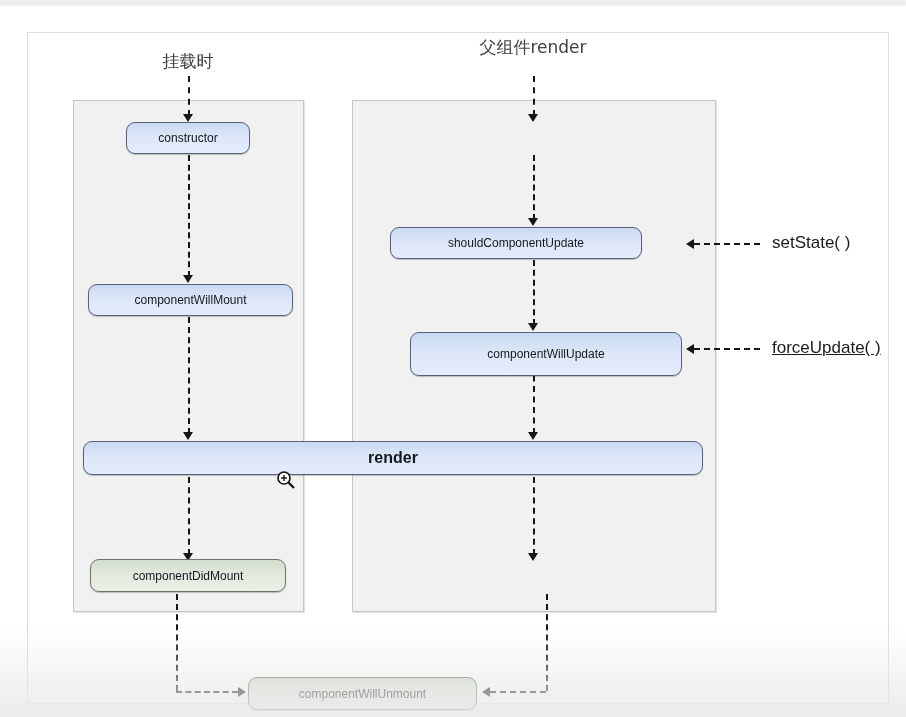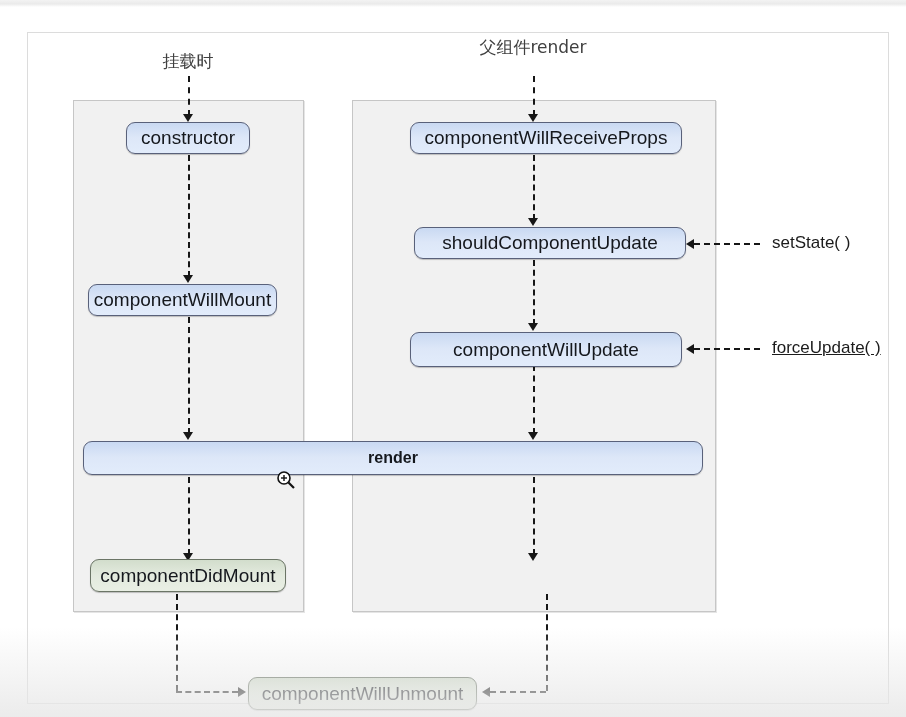--- a/index.html
+++ b/index.html
@@ -71,21 +71,21 @@
 
   
   .node {
     position: absolute;
     box-sizing: border-box;
     border-radius: 9px;
     border: 1px solid #5b6173;
     display: flex;
     align-items: center;
     justify-content: center;
-    font-size: 19px;
+    font-size: 12px;
     color: #15181d;
     white-space: nowrap;
     box-shadow: 0 1px 1px rgba(0,0,0,0.22);
   }
   .node.blue {
     background: linear-gradient(180deg, #c9d9f2 0%, #dde7f8 48%, #e2ecfb 100%);
     border-color: #59617a;
   }
   .node.green {
     background: linear-gradient(180deg, #d2ddcc 0%, #e3eade 48%, #e9efe4 100%);
@@ -199,27 +199,26 @@
   <div class="hline" style="left:694px; top:243px; width:66px;"></div>
   <div class="arrow-left" style="left:686px; top:244px;"></div>
   <div class="side-label" style="left:772px; top:233px;">setState( )</div>
 
   <div class="hline" style="left:694px; top:348px; width:66px;"></div>
   <div class="arrow-left" style="left:686px; top:349px;"></div>
   <div class="side-label" style="left:772px; top:338px;text-decoration:underline;">forceUpdate( )</div>
 
   <div class="node blue" style="left:126px; top:122px; width:124px; height:32px;">constructor</div>
 
-  <div class="node blue" style="left:88px; top:284px; width:189px; height:32px;">componentWillMount</div>
-
-  <div class="node blue" style="left:410px; top:122px; width:272px; height:32px;">componentWillReceiveProps</div>
-
-  <div class="node blue" style="left:414px; top:227px; width:272px; height:32px;">shouldComponentUpdate</div>
-
-  <div class="node blue" style="left:410px; top:332px; width:272px; height:35px;text-align:center;">componentWillUpdate</div>
+  <div class="node blue" style="left:88px; top:284px; width:205px; height:32px;">componentWillMount</div>
+
+
+  <div class="node blue" style="left:390px; top:227px; width:252px; height:32px;">shouldComponentUpdate</div>
+
+  <div class="node blue" style="left:410px; top:332px; width:272px; height:44px;text-align:center;">componentWillUpdate</div>
 
   <div class="node blue wide" style="left:83px; top:441px; width:620px; height:34px;">render</div>
 
   <div class="node green" style="left:90px; top:559px; width:196px; height:33px;">componentDidMount</div>
 
 
   <div class="node green" style="left:248px; top:677px; width:229px; height:33px;">componentWillUnmount</div>
 
   <div class="magnifier" style="left:276px; top:470px;">
     <svg viewBox="0 0 20 20" width="20" height="20">

